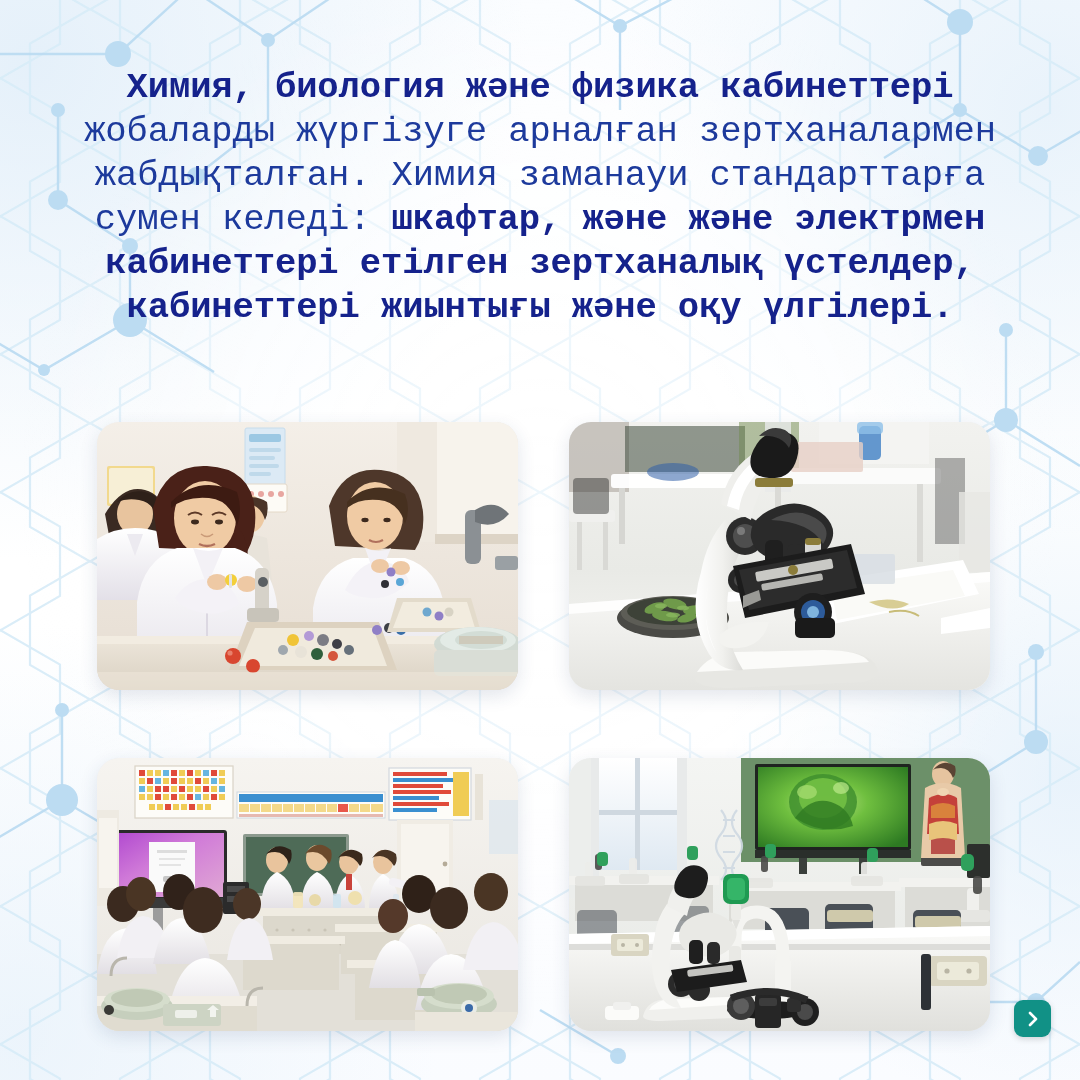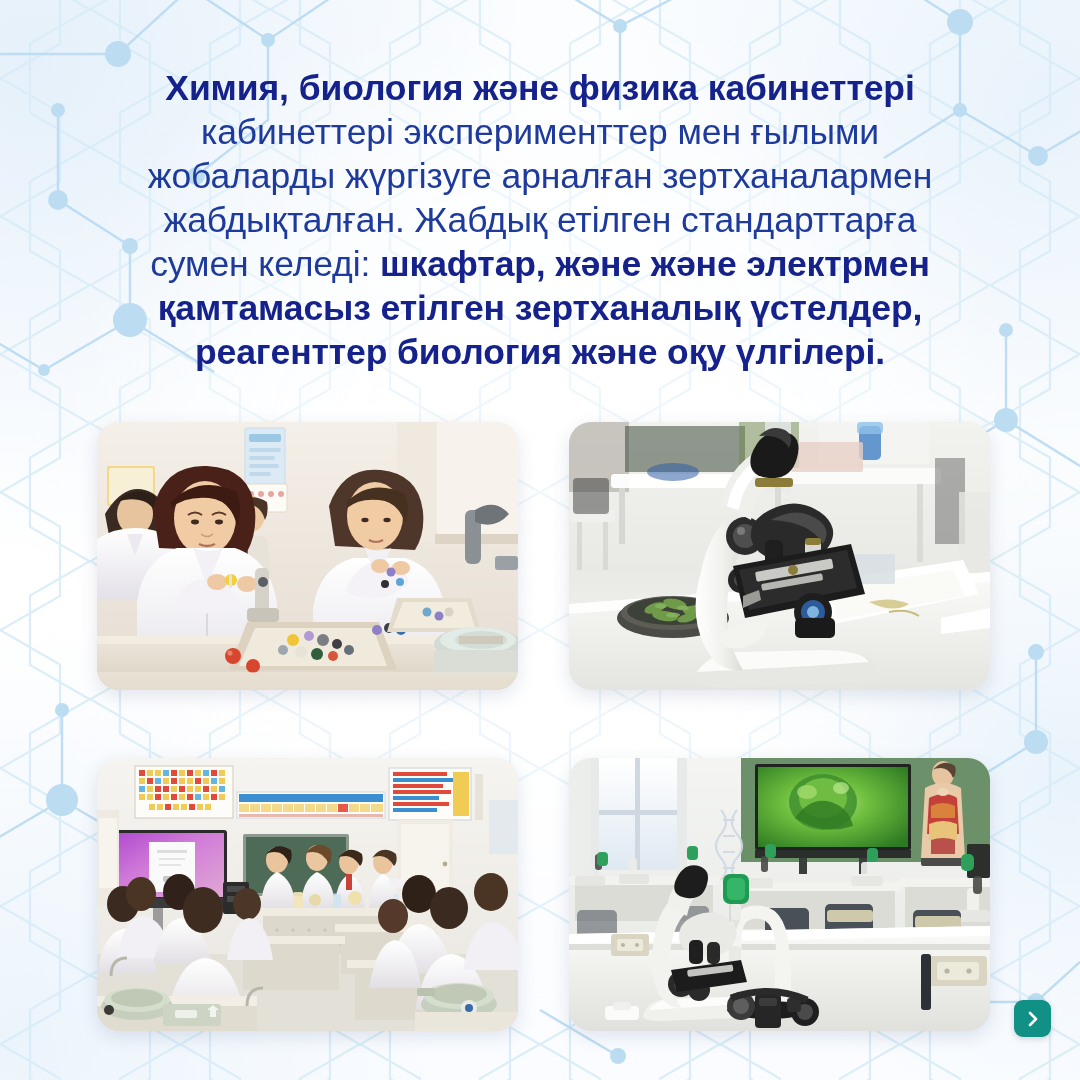--- a/index.html
+++ b/index.html
@@ -50,20 +50,21 @@
     position: absolute;
     left: 70px;
     top: 66px;
     width: 940px;
     z-index: 5;
     text-align: center;
     color: #1b2f8f;
     font-size: 35.5px;
     line-height: 44px;
     letter-spacing: -0.1px;
+    font-family: Liberation Mono, monospace;
   }
   .headline .ln {
     display: block;
     white-space: nowrap;
   }
   .headline .b {
     font-weight: 700;
     color: #15228c;
   }
   .headline .r {
@@ -310,26 +311,25 @@
       <circle cx="1036" cy="742" r="12"></circle>
       <circle cx="1036" cy="1002" r="9"></circle>
       <circle cx="618" cy="1056" r="8"></circle>
       <circle cx="196" cy="176" r="9"></circle>
       <circle cx="130" cy="246" r="8"></circle>
     </g>
   </svg>
 
   <div class="headline">
     <span class="ln b">Химия, биология және физика кабинеттері</span>
-    <span class="ln r">кабинеттері эксперименттер мен ғылыми</span>
     <span class="ln r">жобаларды жүргізуге арналған зертханалармен</span>
-    <span class="ln r">жабдықталған. Жабдық етілген стандарттарға</span>
+    <span class="ln r">жабдықталған. Химия заманауи стандарттарға</span>
     <span class="ln"><span class="r">сумен келеді: </span><span class="b">шкафтар, және және электрмен</span></span>
-    <span class="ln b">қамтамасыз етілген зертханалық үстелдер,</span>
-    <span class="ln b">реагенттер биология және оқу үлгілері.</span>
+    <span class="ln b">кабинеттері етілген зертханалық үстелдер,</span>
+    <span class="ln b">кабинеттері жиынтығы және оқу үлгілері.</span>
   </div>
 
   <div class="grid">
 
     <div class="photo">
       <svg viewBox="0 0 421 268" preserveAspectRatio="none" xmlns="http://www.w3.org/2000/svg" aria-hidden="true">
         <defs>
           <linearGradient id="wallA" x1="0" y1="0" x2="0" y2="1">
             <stop offset="0%" stop-color="#f4efe8"></stop>
               <stop offset="100%" stop-color="#e6ddd2"></stop>

